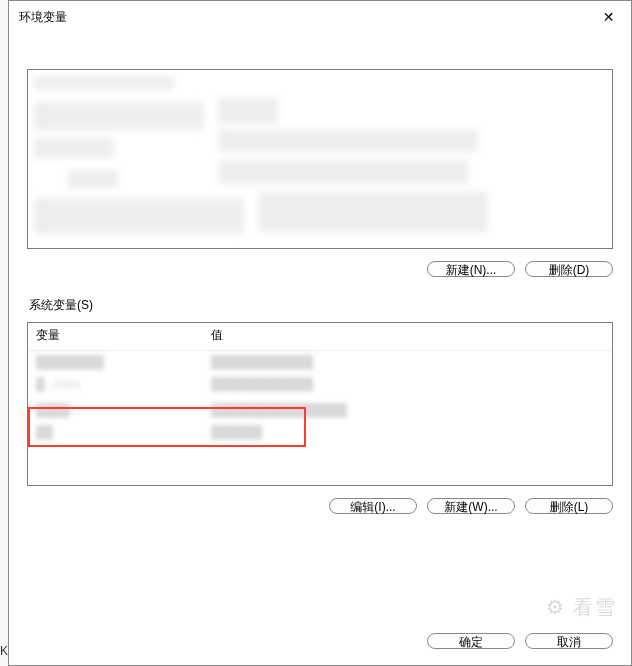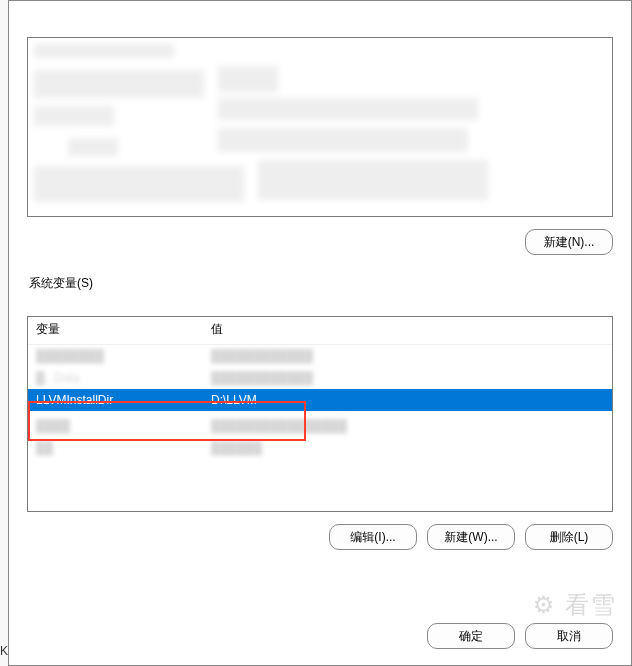--- a/index.html
+++ b/index.html
@@ -43,27 +43,27 @@
     }
     .content {
       padding: 0 18px 16px 18px;
     }
     .section {
       margin-bottom: 14px;
       margin-top: 20px;
     }
     .section-label {
       font-size: 12px;
-      margin-bottom: 24px;
+      margin-bottom: 8px;
       margin-left: 2px;
     }
     .listbox {
       border: 1px solid #7a7a7a;
       background: #fff;
-      height: 196px;
+      height: 164px;
       overflow: hidden;
       position: relative;
     }
     .listbox.top {
       margin-top: 36px;
       height: 180px;
     }
     .list-header {
       display: flex;
       font-size: 12px;
@@ -105,43 +105,44 @@
       pointer-events: none;
     }
     .button-row {
       display: flex;
       justify-content: flex-end;
       gap: 10px;
       margin-top: 12px;
     }
     .btn {
       min-width: 88px;
-      height: 26px;
+      height: 16px;
       border: 1px solid #888;
       background: #fdfdfd;
       font-size: 12px;
       border-radius: 10px;
       cursor: pointer;
       padding: 0 12px;
     }
     .bottom-buttons {
       position: absolute;
       bottom: 16px;
       right: 18px;
       display: flex;
       gap: 10px;
     }
     .watermark {
       position: absolute;
       right: 14px;
       bottom: 44px;
-      font-size: 24px;
+      font-size: 20px;
       color: rgba(150,150,150,0.35);
       pointer-events: none;
       letter-spacing: 2px;
+      font-family: Liberation Serif, serif;
     }
     .left-edge {
       position: absolute;
       left: 0;
       top: 0;
       width: 8px;
       height: 666px;
       background: #f8f8f8;
     }
     .left-fragment {
@@ -153,60 +154,63 @@
     }
   </style>
 </head>
 <body>
 
 <div class="left-edge">
   <span class="left-fragment">K</span>
 </div>
 
 <div class="dialog">
+  <div class="titlebar">
+    <span>环境变量</span>
+    <div class="close-btn">
+      <span>✕</span>
+    </div>
+  </div>
 
   <div class="content">
 
     <div class="section">
       <div class="listbox top">
         <div class="blur-block1" style="left:6px; top:6px; width:140px; height:14px;"></div>
         <div class="blur-block1" style="left:6px; top:32px; width:170px; height:28px;"></div>
         <div class="blur-block1" style="left:190px; top:28px; width:60px; height:26px;"></div>
         <div class="blur-block1" style="left:6px; top:68px; width:80px; height:20px;"></div>
         <div class="blur-block1" style="left:190px; top:60px; width:260px; height:22px;"></div>
         <div class="blur-block1" style="left:40px; top:100px; width:50px; height:18px;"></div>
         <div class="blur-block1" style="left:190px; top:90px; width:250px; height:24px;"></div>
         <div class="blur-block1" style="left:6px; top:128px; width:210px; height:36px;"></div>
         <div class="blur-block1" style="left:230px; top:122px; width:230px; height:40px;"></div>
       </div>
       <div class="button-row">
         <button class="btn">新建(N)...</button>
+        <button class="btn">删除(D)</button>
       </div>
     </div>
 
     <div class="section">
       <div class="section-label">系统变量(S)</div>
       <div class="listbox" style="position:relative;">
         <div class="list-header">
           <div class="col-var">变量</div>
           <div class="col-val">值</div>
         </div>
         <div class="list-rows">
           <div class="row">
             <div class="col-var blurred">████████</div>
             <div class="col-val blurred">████████████</div>
           </div>
           <div class="row">
             <div class="col-var blurred">█...Data</div>
             <div class="col-val blurred">████████████</div>
           </div>
-          <div class="row selected">
-            <div class="col-var">LLVMInstallDir</div>
-            <div class="col-val">D:\LLVM</div>
-          </div>
           <div class="row">
           </div>
           <div class="row">
             <div class="col-var blurred">████</div>
             <div class="col-val blurred">████████████████</div>
           </div>
           <div class="row">
             <div class="col-var blurred">██</div>
             <div class="col-val blurred">██████</div>
           </div>

